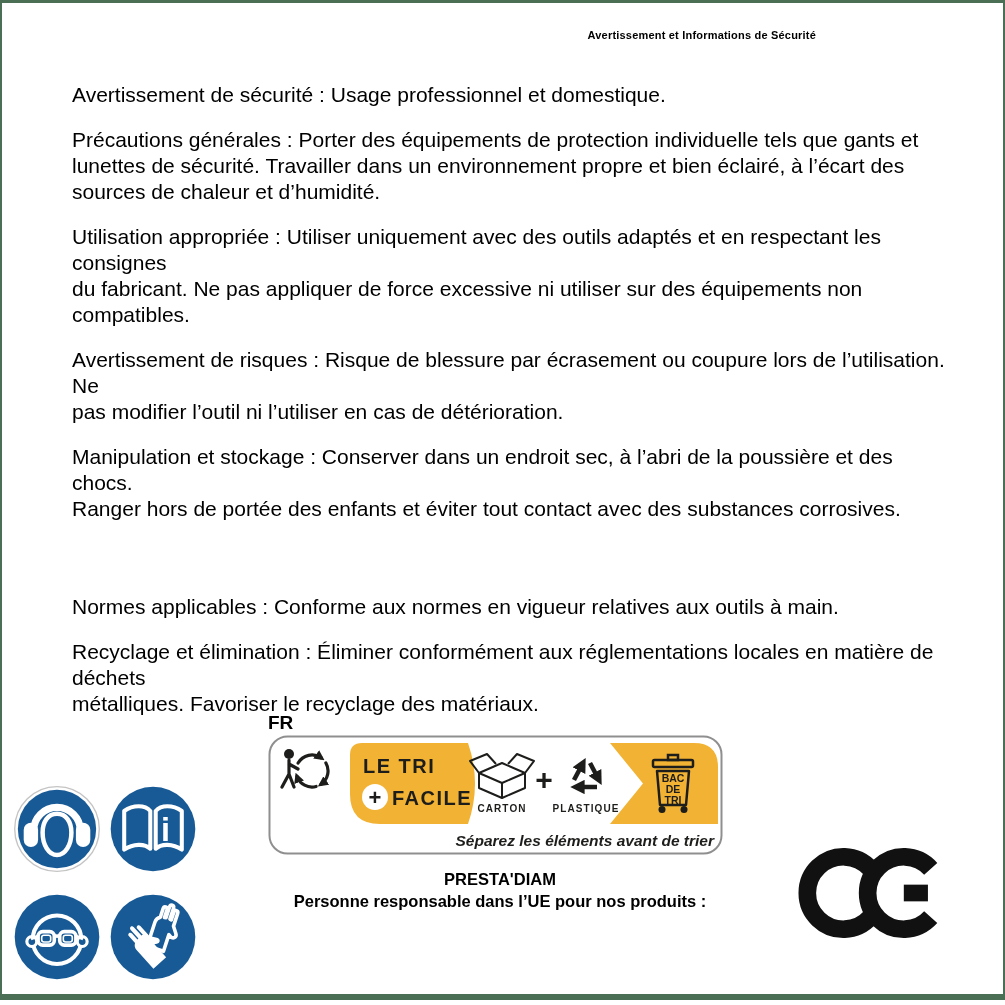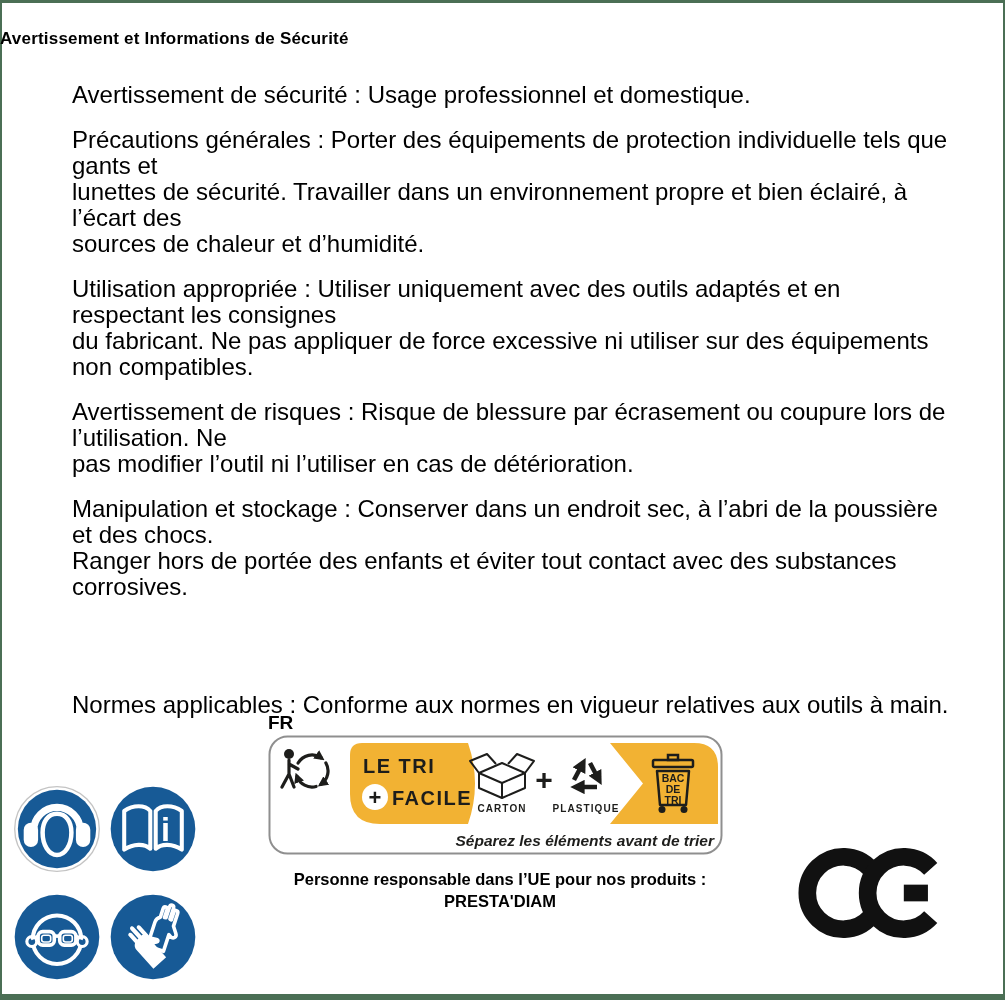--- a/index.html
+++ b/index.html
@@ -6,29 +6,29 @@
   body{
     width:1005px;height:1005px;position:relative;background:#fff;
     font-family:"Liberation Sans", sans-serif;color:#000;overflow:hidden;
   }
   .frame{
     position:absolute;left:0;top:0;width:1005px;height:1000px;
     box-sizing:border-box;border-style:solid;border-color:#4b6f55;
     border-width:3px 2px 6px 2px;pointer-events:none;
   }
   .doc-title{
-    position:absolute;top:29px;left:0;width:816px;text-align:left;
-    font-weight:bold;font-size:17px;letter-spacing:0.2px;
+    position:absolute;top:29px;left:0;width:816px;text-align:right;
+    font-weight:bold;font-size:11px;letter-spacing:0.2px;
   }
   .content{
     position:absolute;left:72px;top:82px;width:882px;
-    font-size:24px;line-height:26px;
+    font-size:21px;line-height:26px;
   }
   .para{margin:0 0 19px 0;white-space:pre-line;}
-  .para.big-gap{margin-top:92px;}
+  .para.big-gap{margin-top:72px;}
   .picto{position:absolute;width:90px;height:90px;}
   .fr-code{position:absolute;left:268px;top:712px;font-weight:bold;font-size:19px;}
   .tri-label{position:absolute;left:268px;top:735px;}
   .contact{
     position:absolute;left:240px;top:868px;width:520px;text-align:center;
     font-weight:bold;font-size:16.5px;line-height:22.4px;
   }
   .ce{position:absolute;left:798px;top:844px;}
   svg text{font-family:"Liberation Sans", sans-serif;}
 </style>
@@ -44,20 +44,22 @@
   <div class="para">Précautions générales : Porter des équipements de protection individuelle tels que gants et
 lunettes de sécurité. Travailler dans un environnement propre et bien éclairé, à l’écart des
 sources de chaleur et d’humidité.</div>
   <div class="para">Utilisation appropriée : Utiliser uniquement avec des outils adaptés et en respectant les consignes
 du fabricant. Ne pas appliquer de force excessive ni utiliser sur des équipements non compatibles.</div>
   <div class="para">Avertissement de risques : Risque de blessure par écrasement ou coupure lors de l’utilisation. Ne
 pas modifier l’outil ni l’utiliser en cas de détérioration.</div>
   <div class="para">Manipulation et stockage : Conserver dans un endroit sec, à l’abri de la poussière et des chocs.
 Ranger hors de portée des enfants et éviter tout contact avec des substances corrosives.</div>
   <div class="para big-gap">Normes applicables : Conforme aux normes en vigueur relatives aux outils à main.</div>
+  <div class="para">Recyclage et élimination : Éliminer conformément aux réglementations locales en matière de déchets
+métalliques. Favoriser le recyclage des matériaux.</div>
 </div>
 
 <svg class="picto" style="left:12px;top:784px;" viewBox="0 0 100 100">
   <circle cx="50" cy="50" r="47" fill="#fff" stroke="#c4c4c4" stroke-width="1.5"></circle>
   <circle cx="50" cy="50" r="43.5" fill="#175a96"></circle>
   <path d="M24,52 A26,26 0 0 1 76,52" fill="none" stroke="#fff" stroke-width="8"></path>
   <rect x="13" y="43" width="16" height="27" rx="8" fill="#fff"></rect>
   <rect x="71" y="43" width="16" height="27" rx="8" fill="#fff"></rect>
   <path d="M50,33 C60,33 66,42 66,54 C66,68 59,79 50,79 C41,79 34,68 34,54 C34,42 40,33 50,33 Z" fill="none" stroke="#fff" stroke-width="5"></path>
 </svg>
@@ -146,22 +148,22 @@
     <circle cx="416" cy="74.5" r="3.5" fill="#1d1d1b"></circle>
     <text x="405" y="47" text-anchor="middle" font-size="10.5" font-weight="bold" fill="#1d1d1b">BAC</text>
     <text x="405" y="58" text-anchor="middle" font-size="10.5" font-weight="bold" fill="#1d1d1b">DE</text>
     <text x="405" y="69" text-anchor="middle" font-size="10.5" font-weight="bold" fill="#1d1d1b">TRI</text>
   </g>
 
   <text x="446" y="111" text-anchor="end" font-size="15.5" font-style="italic" font-weight="bold" fill="#1d1d1b">Séparez les éléments avant de trier</text>
 </svg>
 
 <div class="contact">
+  <div>PRESTA'DIAM</div>
   <div>Personne responsable dans l’UE pour nos produits :</div>
-  <div>PRESTA'DIAM</div>
 </div>
 
 <svg class="ce" width="142" height="98" viewBox="0 0 153 105">
   <title>CE</title>
   <path d="M78,26.4 A39,39 0 1 0 78,78.6" fill="none" stroke="#111" stroke-width="19"></path>
   <path d="M143,26.4 A39,39 0 1 0 143,78.6" fill="none" stroke="#111" stroke-width="19"></path>
   <path d="M114,52.5 L140,52.5" fill="none" stroke="#111" stroke-width="18"></path>
 </svg>
 
 </body></html>

